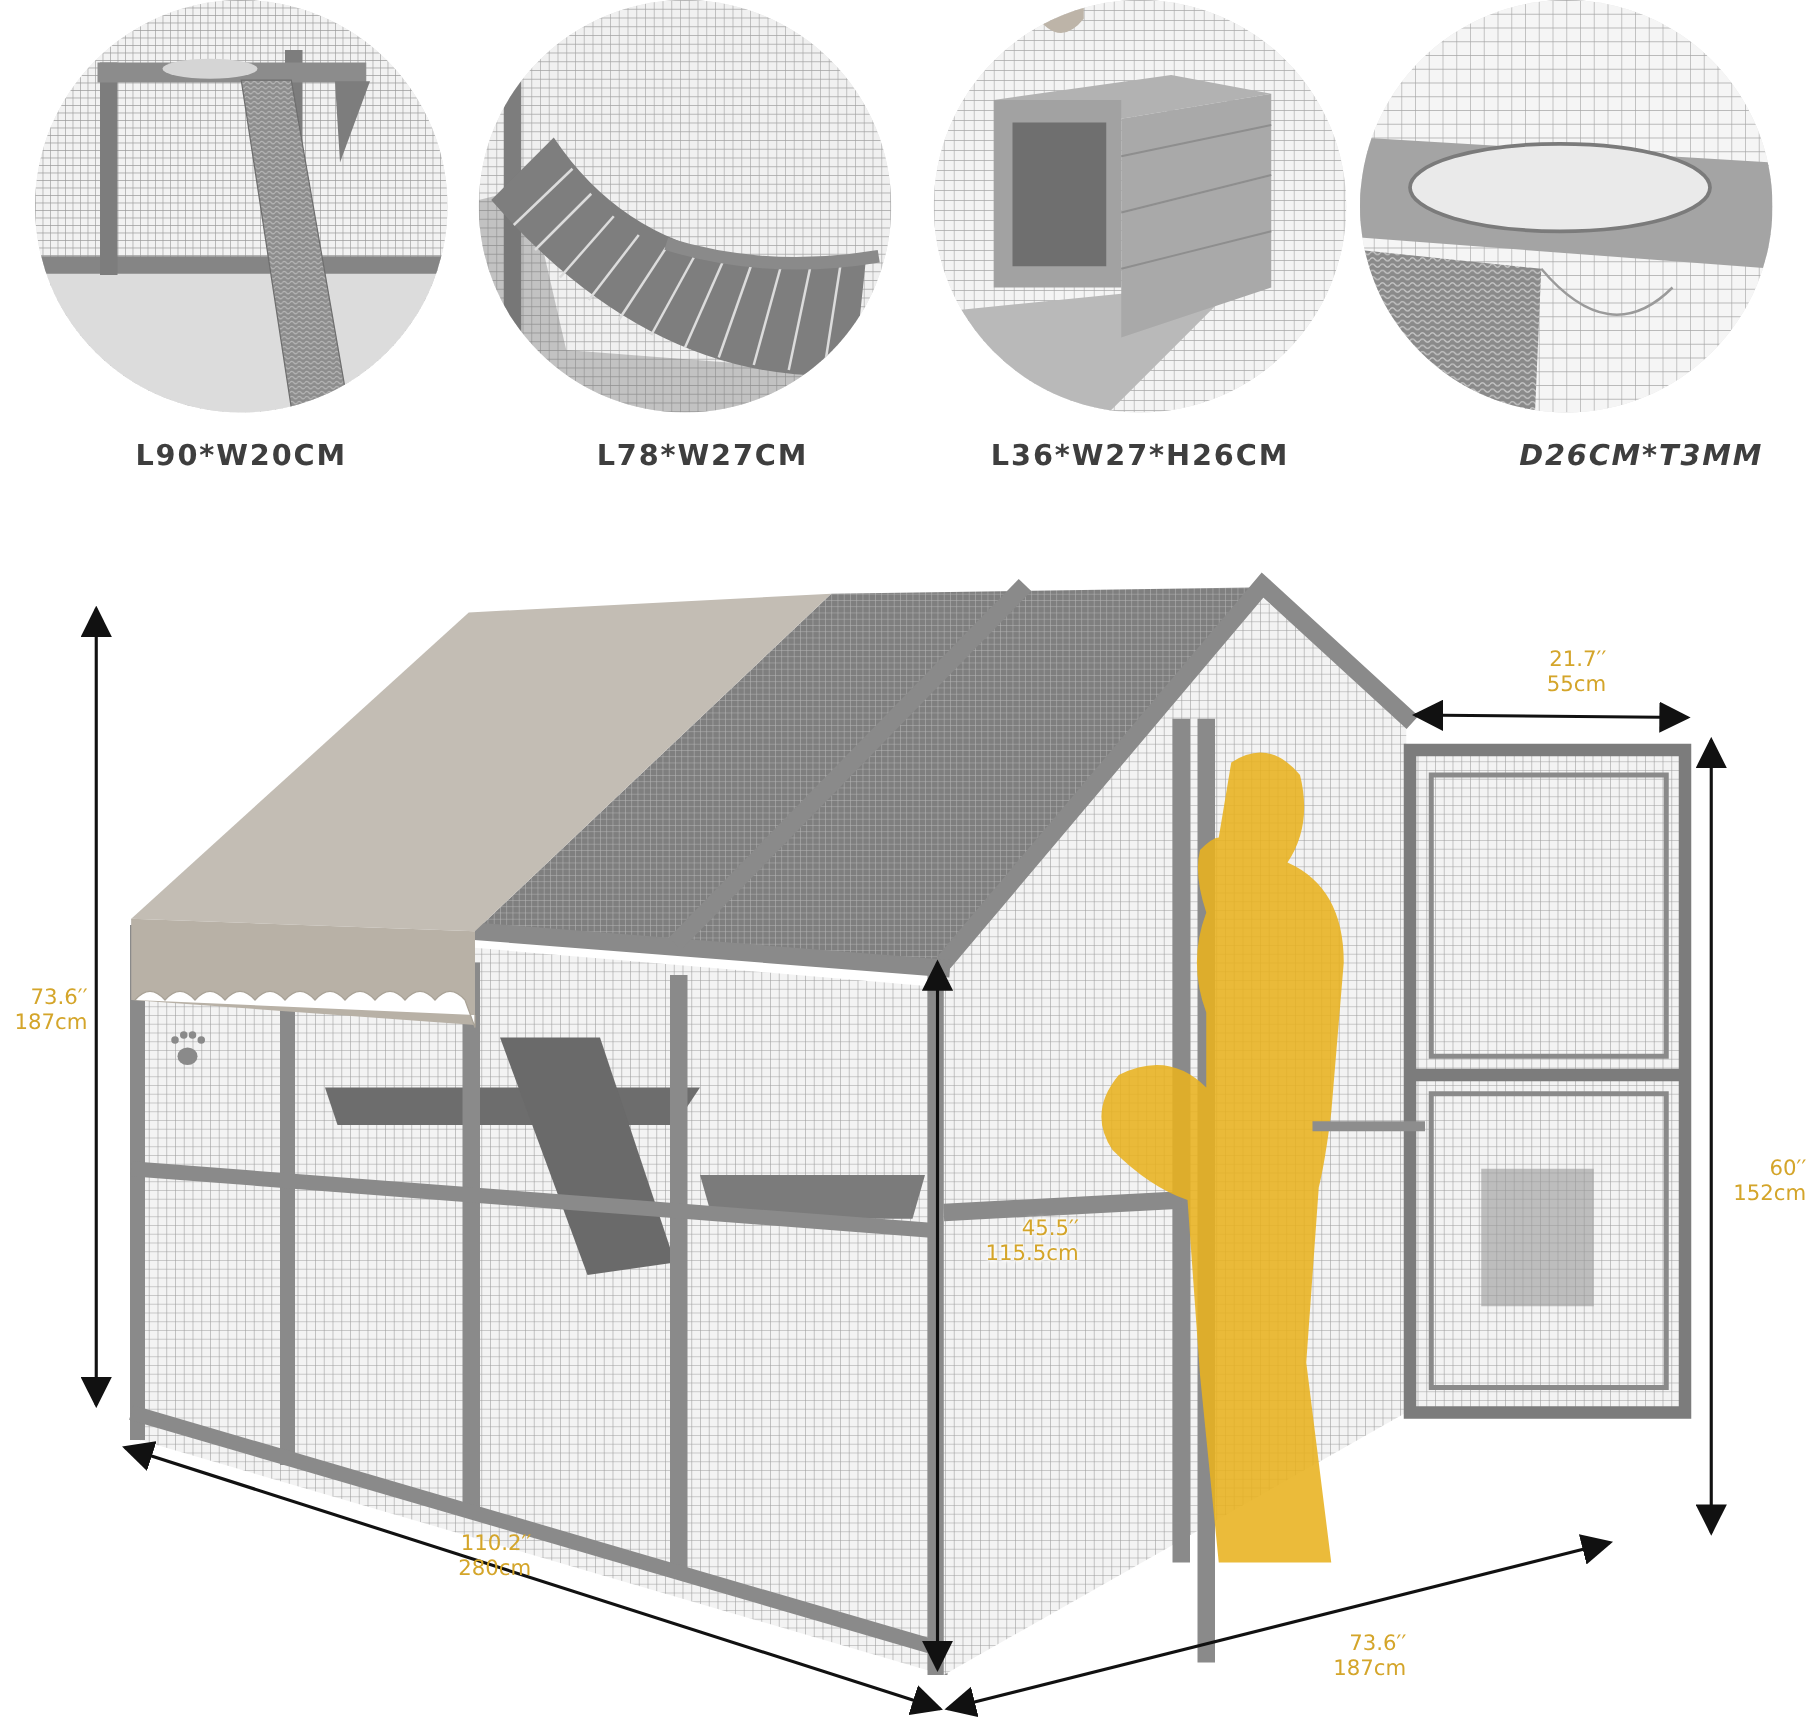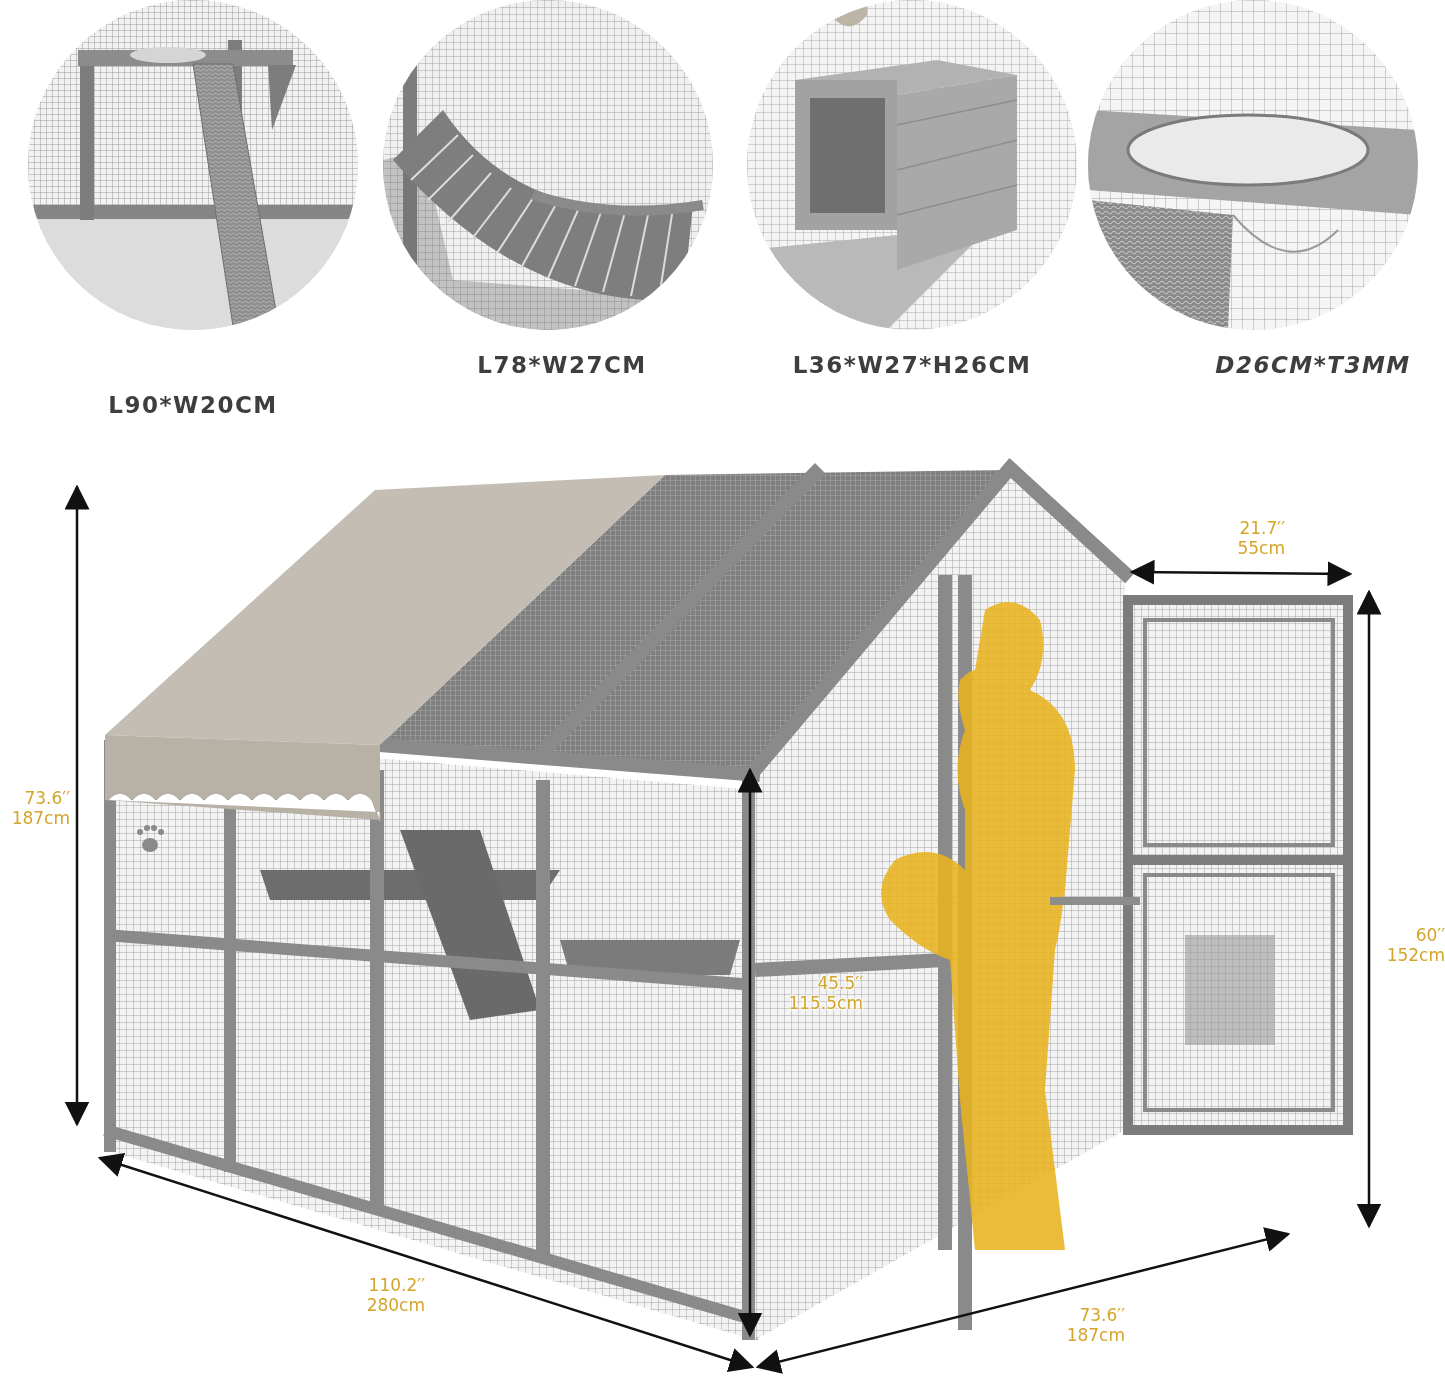--- a/index.html
+++ b/index.html
@@ -36,21 +36,21 @@
     <rect x="0" y="215" width="330" height="115" fill="#dcdcdc"></rect>
     <rect x="0" y="205" width="330" height="14" fill="#858585"></rect>
     <rect x="52" y="50" width="14" height="170" fill="#7d7d7d"></rect>
     <rect x="200" y="40" width="14" height="180" fill="#7d7d7d"></rect>
     <rect x="50" y="50" width="215" height="16" fill="#8c8c8c"></rect>
     <ellipse cx="140" cy="55" rx="38" ry="8" fill="#d5d5d5"></ellipse>
     <path d="M240 65 L268 65 L244 130 Z" fill="#7d7d7d"></path>
     <polygon points="165,64 205,64 250,322 205,326" fill="url(#sisal)" stroke="#6e6e6e"></polygon>
   </svg>
 </div>
-<div class="thumb-label" style="left:28px;margin-top:40px;">L90*W20CM</div>
+<div class="thumb-label" style="left:28px;">L90*W20CM</div>
 
 <div class="thumb" style="left:383px;">
   <svg viewBox="0 0 330 330">
     <defs>
       <pattern id="mesh2" width="7" height="7" patternUnits="userSpaceOnUse">
         <rect width="7" height="7" fill="#f0f0f0"></rect>
         <path d="M0 0H7M0 0V7" stroke="#a2a2a2" stroke-width="1"></path>
       </pattern>
     </defs>
     <rect width="330" height="330" fill="url(#mesh2)"></rect>
@@ -209,20 +209,20 @@
   <span>55cm</span>
 </div>
 <div class="dim" style="left:1382px; top:925px; width:63px;">
   <span>60′′</span>
   <span>152cm</span>
 </div>
 <div class="dim halo" style="left:768px; top:973px; width:95px;">
   <span>45.5′′</span>
   <span>115.5cm</span>
 </div>
-<div class="dim" style="left:335px; top:1275px; width:90px;">
+<div class="dim" style="left:335px; top:1225px; width:90px;">
   <span>110.2′′</span>
   <span>280cm</span>
 </div>
 <div class="dim" style="left:1035px; top:1305px; width:90px;">
   <span>73.6′′</span>
   <span>187cm</span>
 </div>
 
 </body></html>

